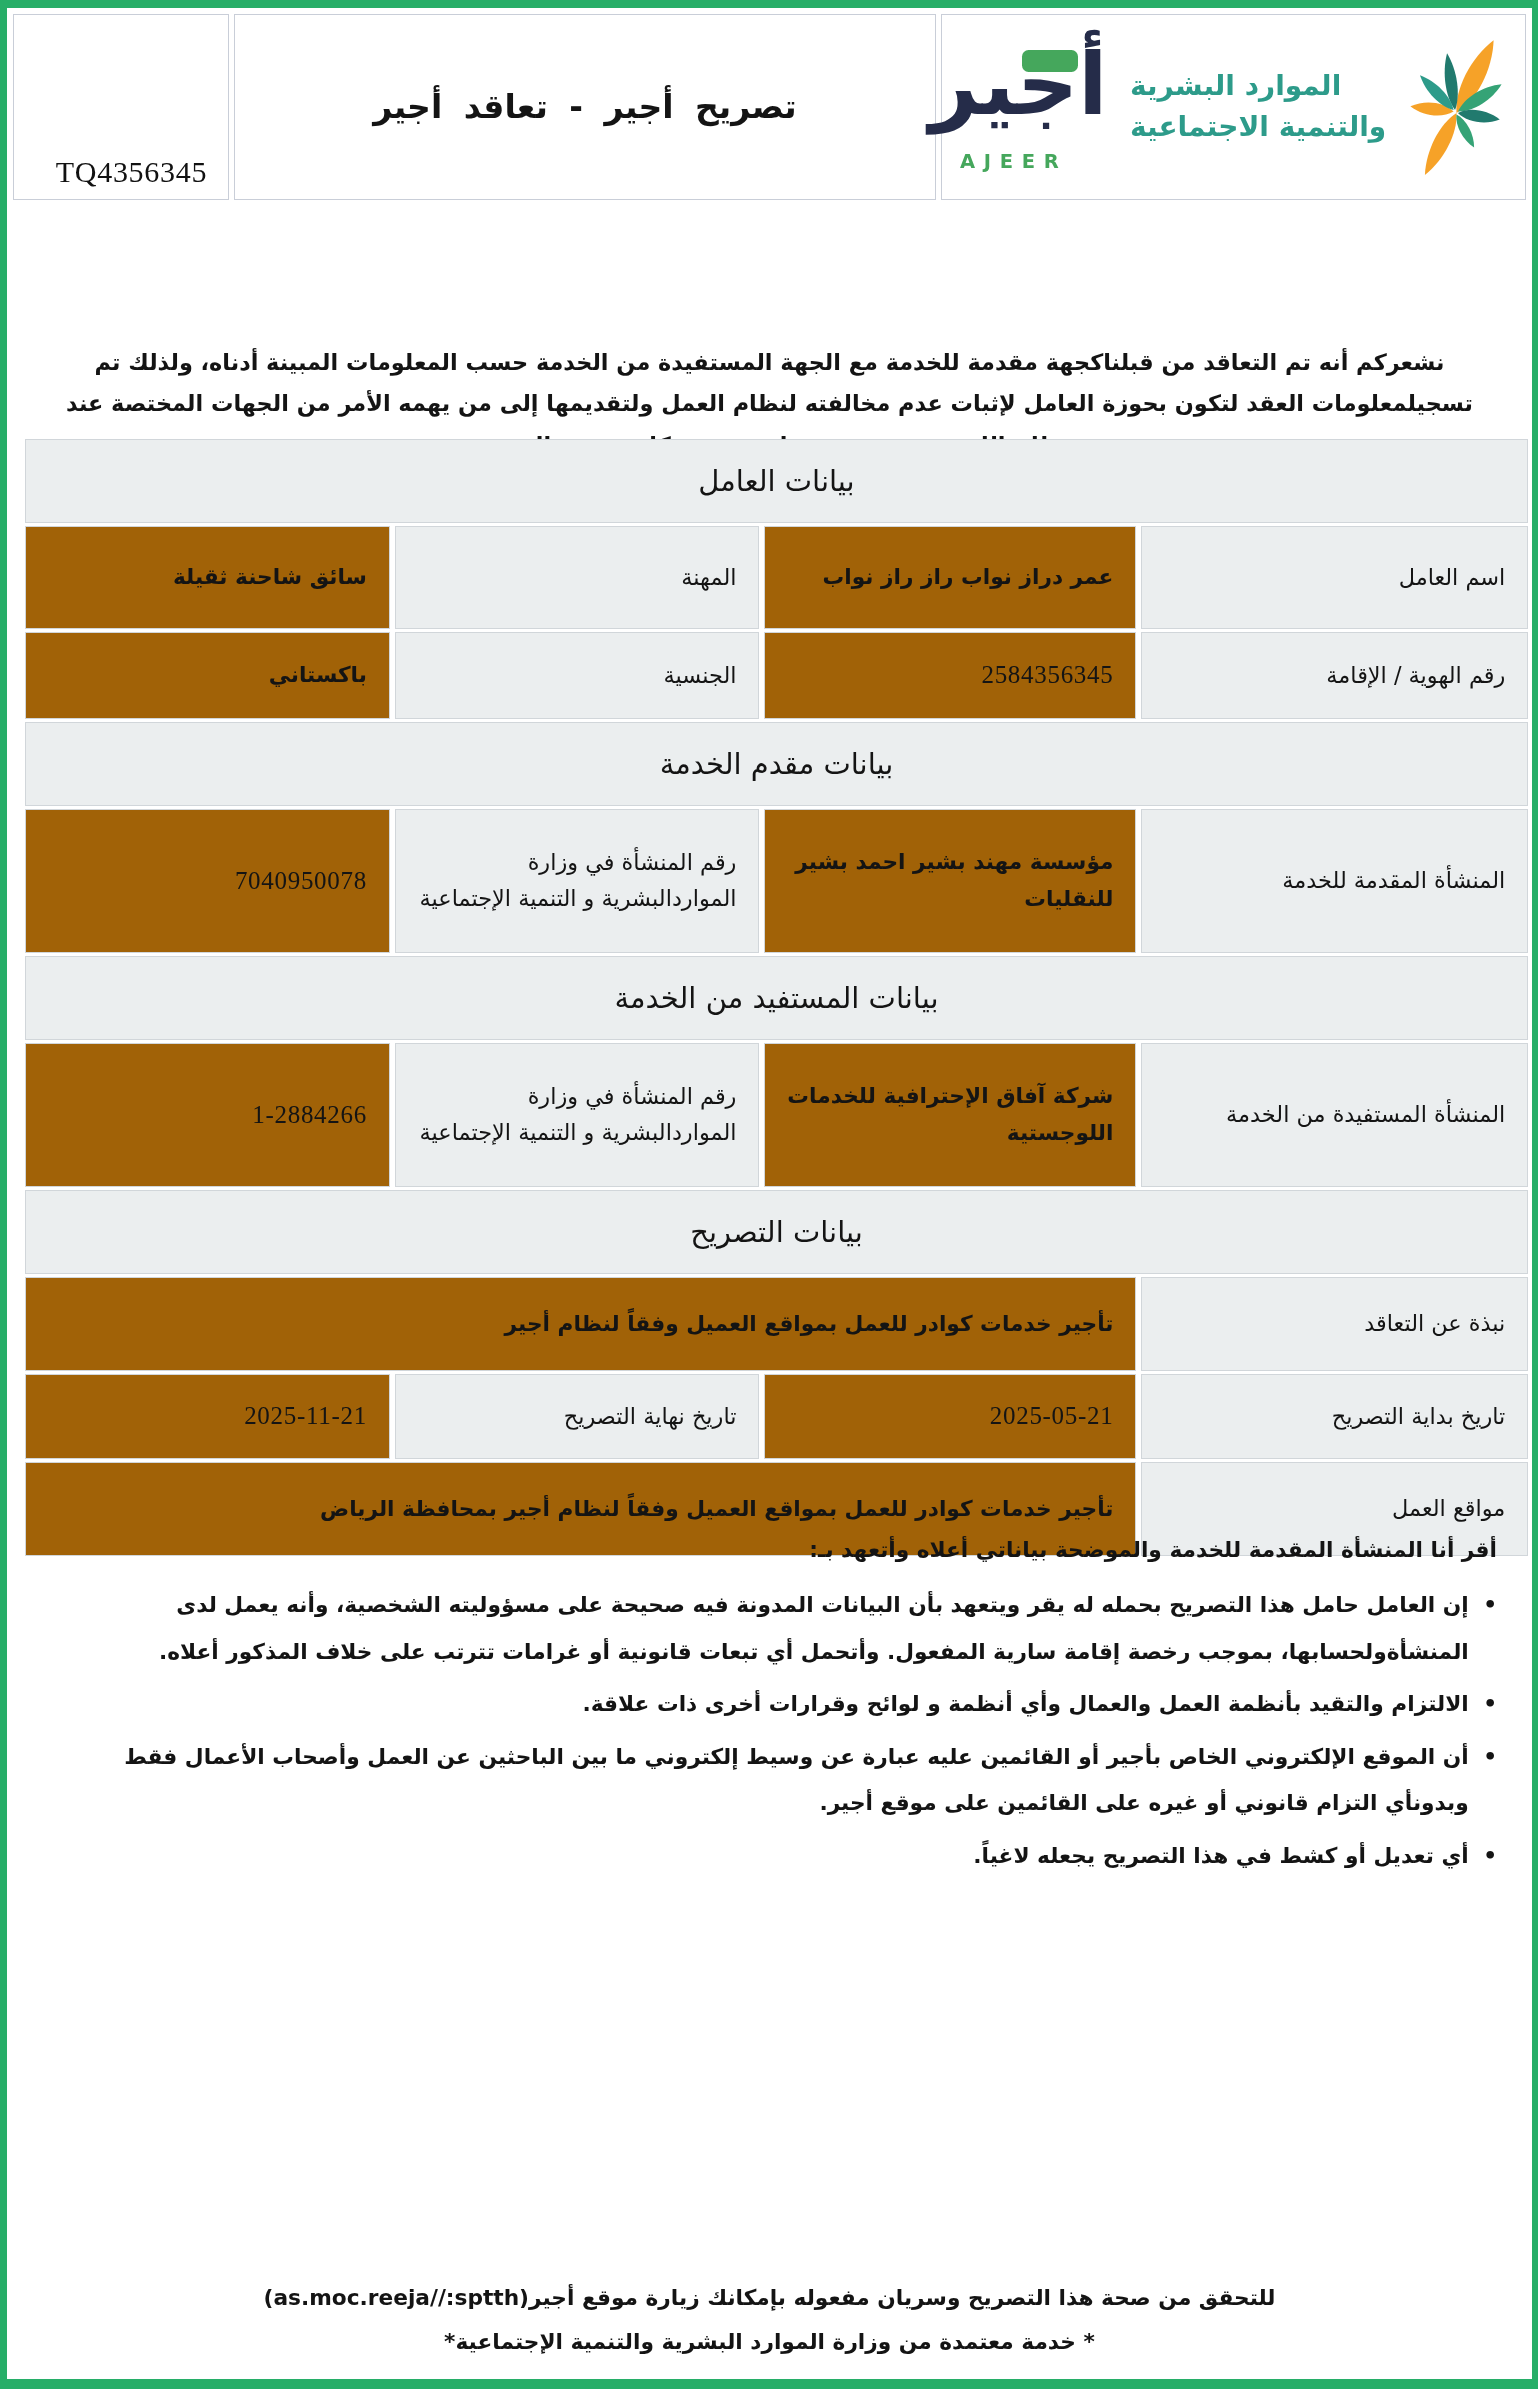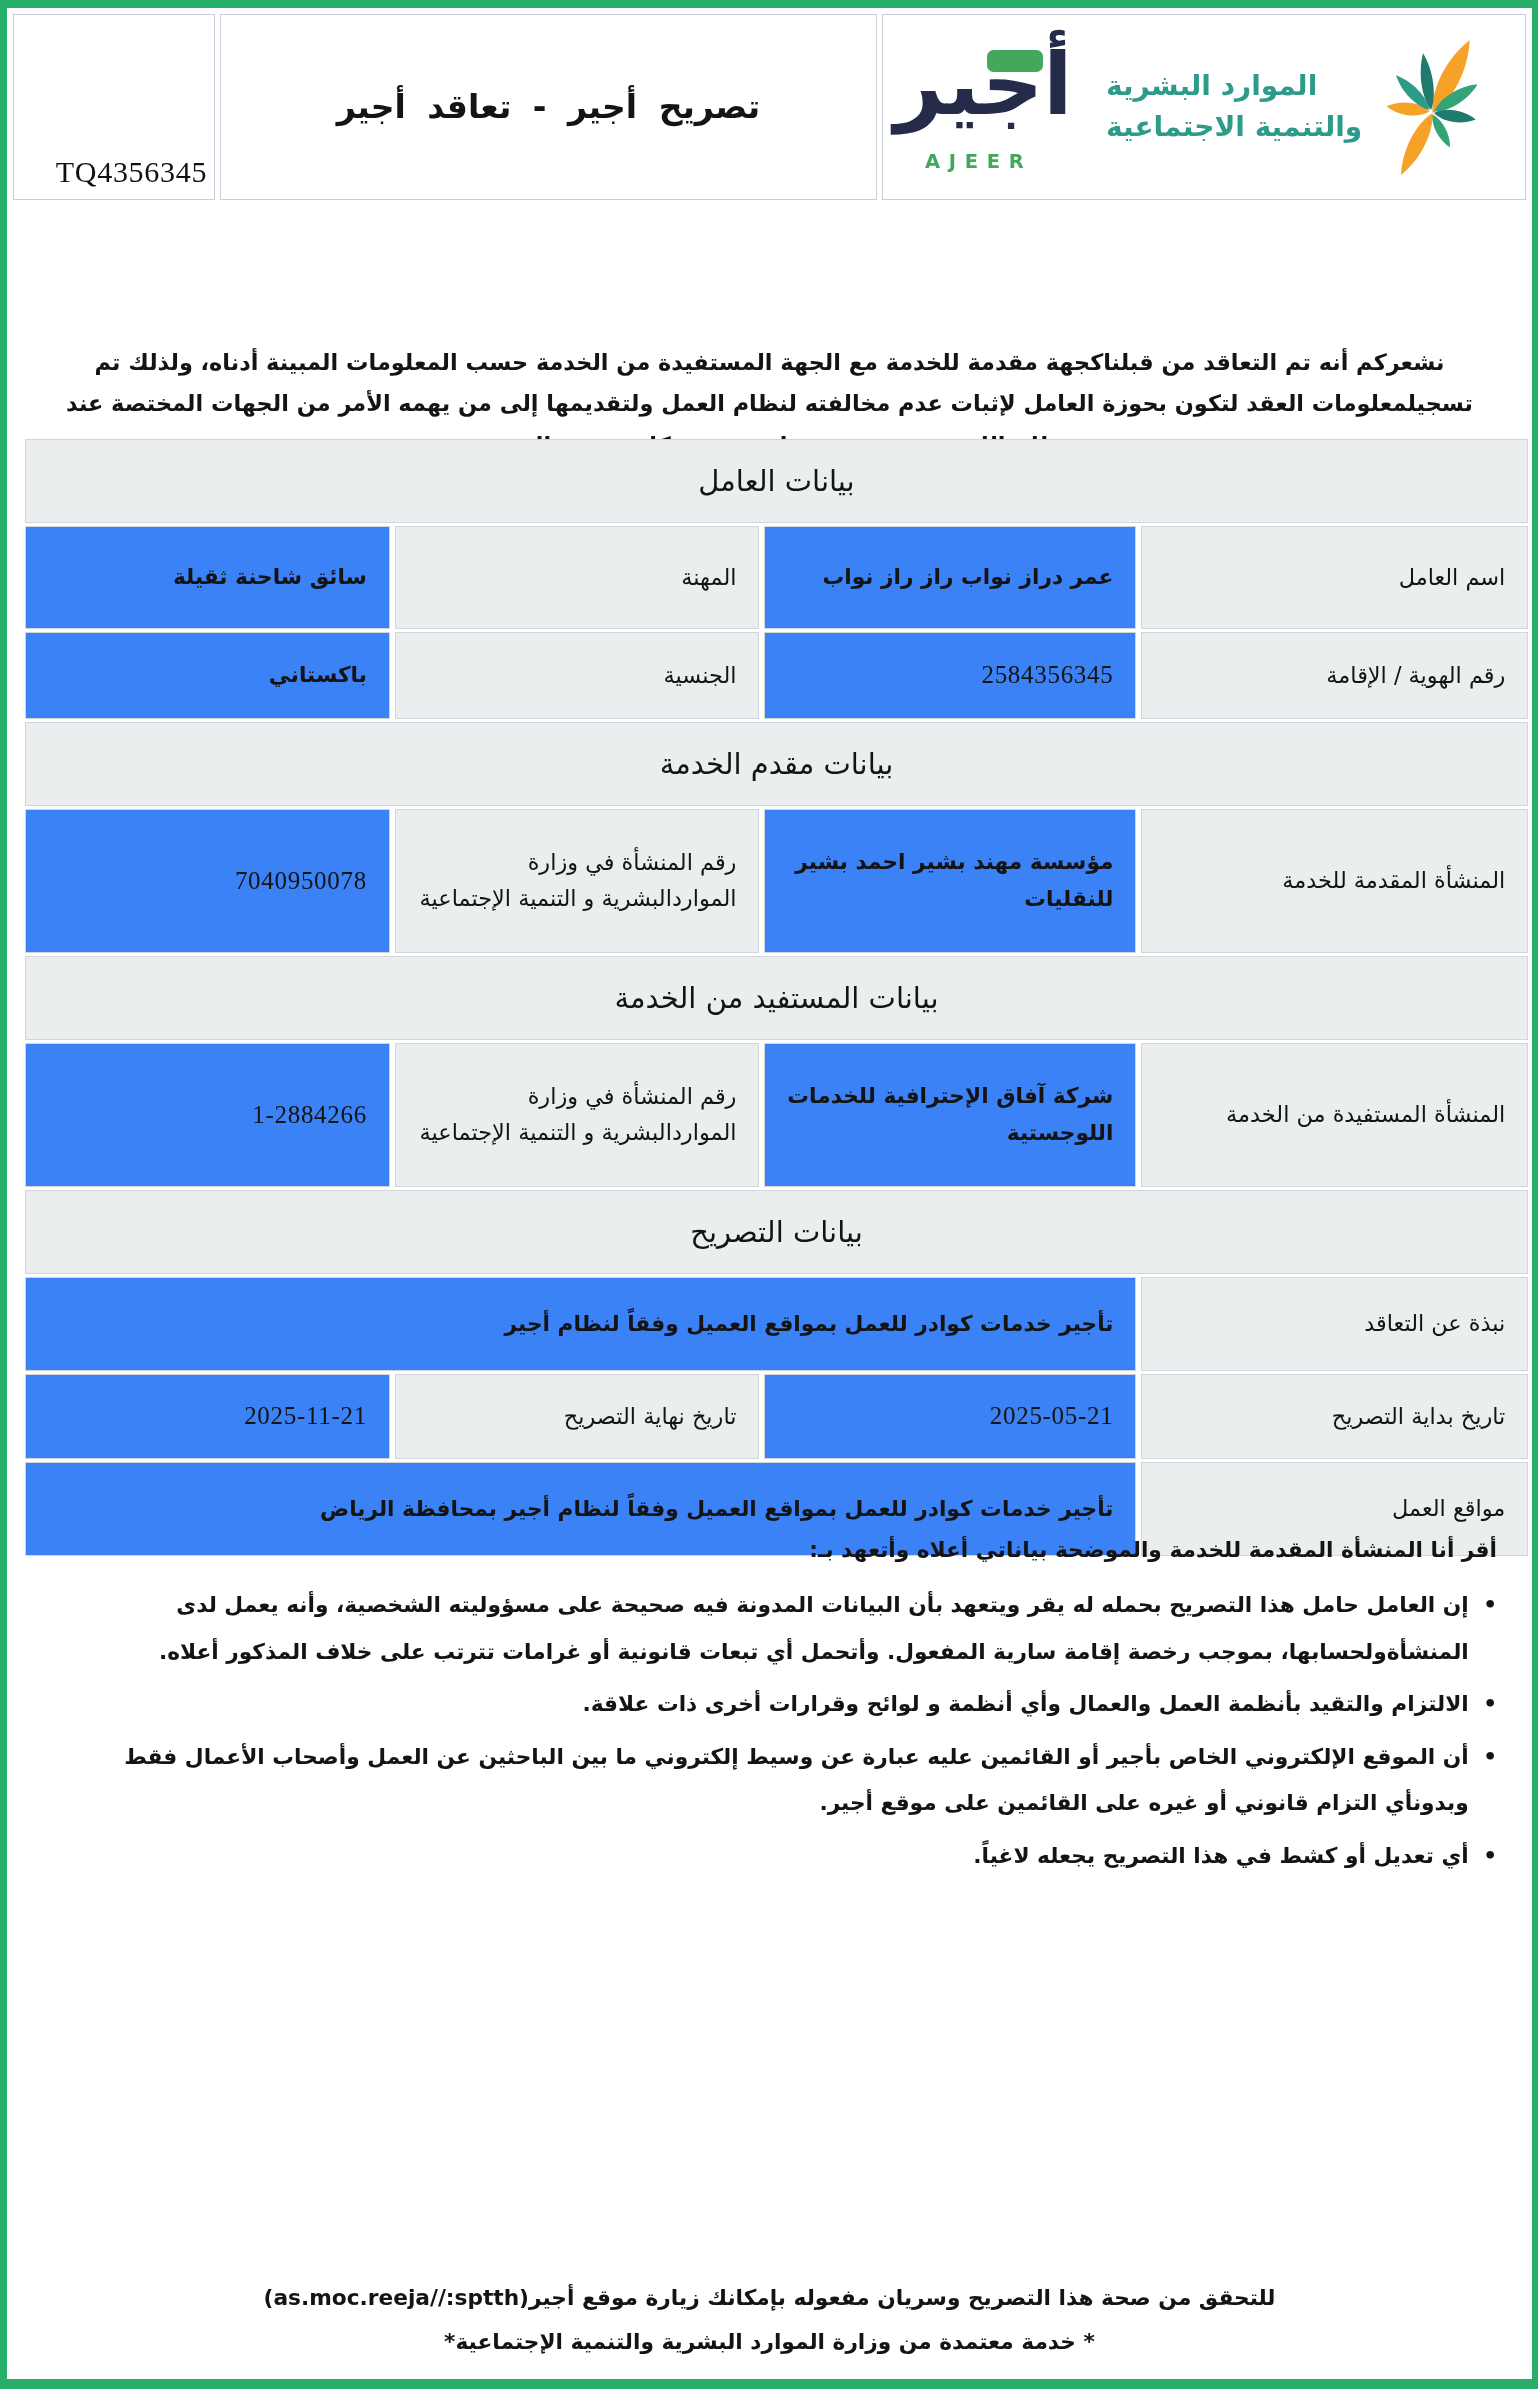--- a/index.html
+++ b/index.html
@@ -32,21 +32,21 @@
     position:absolute;top:5.8px;left:5.8px;right:5.8px;height:186px;
     display:flex;gap:5px;
   }
   .hcell{
     border:1.4px solid var(--header_box_border);
     background:#fff;box-sizing:border-box;height:100%;
     position:relative;
   }
   .hc1{width:233px;}
   .hc2{width:758px;display:flex;align-items:center;justify-content:center;}
-  .hc3{flex:1;display:flex;align-items:center;justify-content:flex-start;gap:25px;padding:0 32px;}
+  .hc3{flex:1;display:flex;align-items:center;justify-content:flex-start;gap:14px;padding:0 8px;}
   .tq{
     position:absolute;left:42px;bottom:10px;
     font-family:"Liberation Serif","DejaVu Serif",serif;
     font-size:30px;color:#111;letter-spacing:0.7px;white-space:nowrap;
   }
   .doc-title{
     direction:rtl;font-size:33px;font-weight:bold;text-align:center;
     letter-spacing:0.7px;word-spacing:10px;
   }
   
@@ -89,21 +89,21 @@
   }
   td.sec{
     background:var(--cell_bg);text-align:center;
     font-size:29px;font-weight:normal;
   }
   td.lbl{
     background:var(--cell_bg);text-align:right;
     font-size:22.4px;font-weight:normal;line-height:1.6;
   }
   td.val{
-    background:#3b82f6;text-align:right;
+    background:#a16207;text-align:right;
     font-size:21.7px;font-weight:bold;line-height:1.7;
   }
   td.val.num{
     font-family:"Liberation Serif","DejaVu Serif",serif;
     font-size:25px;font-weight:normal;letter-spacing:0.7px;padding-left:8px;
   }
   tr.h104>td{height:84px;}
   tr.h142>td{height:103px;}
   tr.h120>td{height:87px;}
   tr.h200>td{height:144px;}

